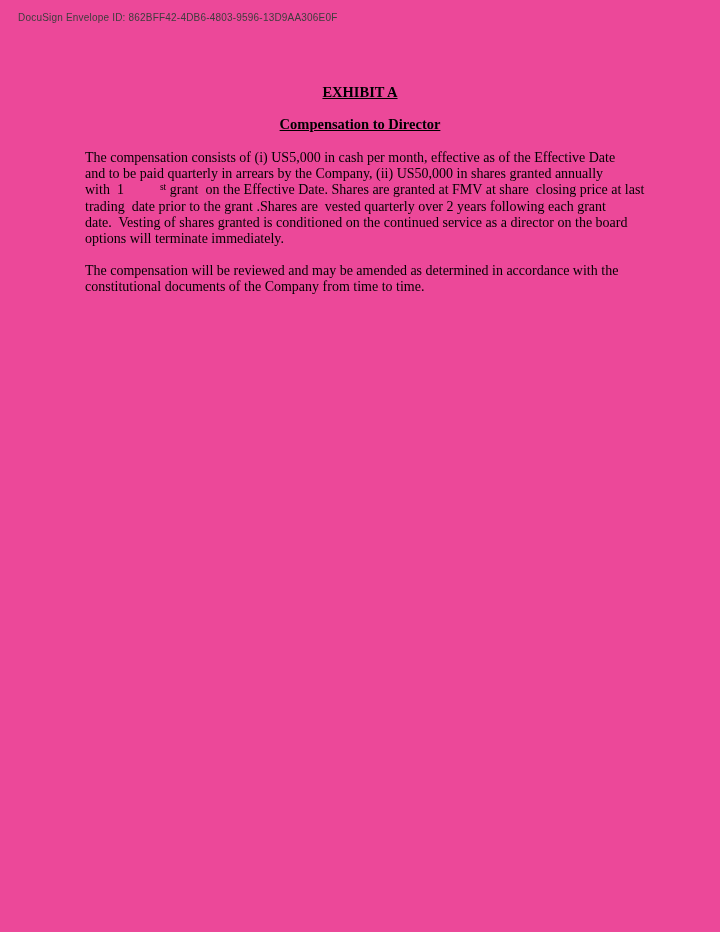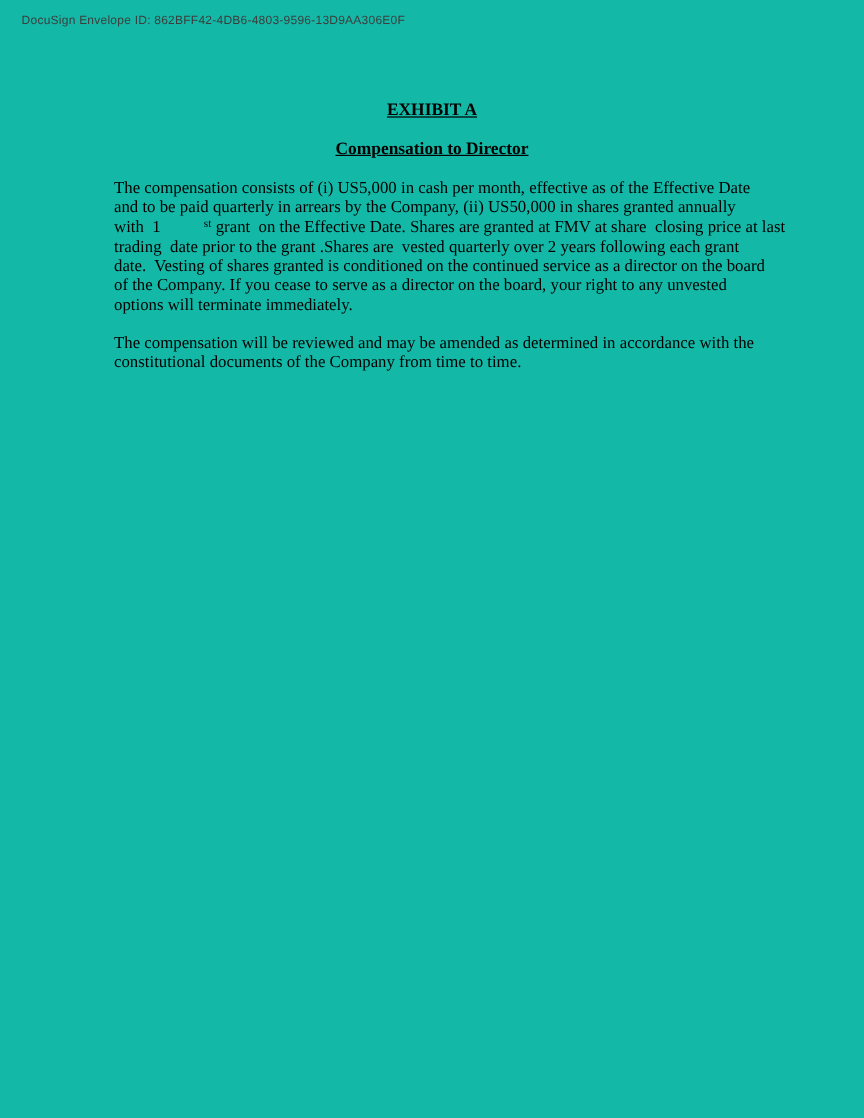--- a/index.html
+++ b/index.html
@@ -1,21 +1,21 @@
 <!DOCTYPE html>
 <html><head>
 <meta charset="utf-8">
 <style>
   * { margin: 0; padding: 0; box-sizing: border-box; }
   html, body { background: #ffffff; }
   .page {
     position: relative;
     width: 720px;
     height: 932px;
-    background: #14b8a6;
+    background: #ec4899;
     overflow: hidden;
     font-family: "Liberation Serif", serif;
     color: #000000;
   }
   .envelope-header {
     position: absolute;
     left: 18px;
     top: 12px;
     font-family: "Liberation Sans", sans-serif;
     font-size: 10px;
@@ -40,21 +40,21 @@
     top: 116px;
     width: 720px;
     text-align: center;
     font-size: 14.5px;
     font-weight: bold;
     color: #000000;
     text-decoration: underline;
   }
   .doc-body {
     position: absolute;
-    left: 95px;
+    left: 85px;
     top: 150px;
     width: 580px;
     font-size: 14px;
     line-height: 16px;
     color: #000000;
   }
   .doc-line { white-space: pre; }
   .para-gap { height: 16px; }
   .sup {
     font-size: 9.5px;
@@ -76,21 +76,20 @@
   <div class="doc-subtitle">Compensation to Director</div>
 
   <div class="doc-body">
 
     <div>
       <div class="doc-line">The compensation consists of (i) US5,000 in cash per month, effective as of the Effective Date</div>
       <div class="doc-line">and to be paid quarterly in arrears by the Company, (ii) US50,000 in shares granted annually</div>
       <div class="doc-line"><span>with  1</span><span class="sup">st</span><span> grant  on the Effective Date. Shares are granted at FMV at share  closing price at last</span></div>
       <div class="doc-line">trading  date prior to the grant .Shares are  vested quarterly over 2 years following each grant</div>
       <div class="doc-line">date.  Vesting of shares granted is conditioned on the continued service as a director on the board</div>
-      <div class="doc-line">of the Company. If you cease to serve as a director on the board, your right to any unvested</div>
       <div class="doc-line">options will terminate immediately.</div>
     </div>
 
     <div class="para-gap"></div>
 
     <div>
       <div class="doc-line">The compensation will be reviewed and may be amended as determined in accordance with the</div>
       <div class="doc-line">constitutional documents of the Company from time to time.</div>
     </div>
 

